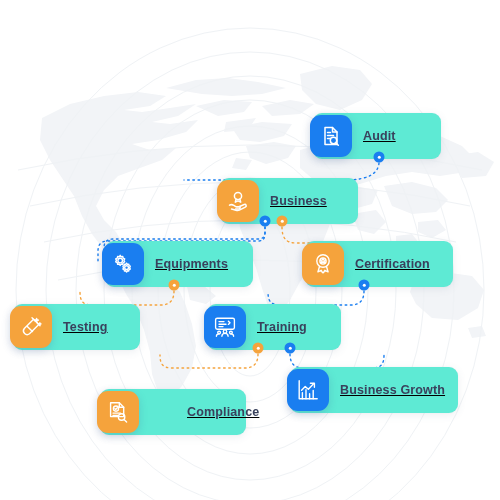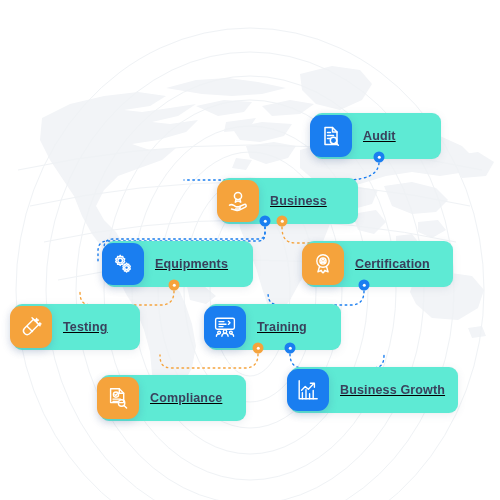--- a/index.html
+++ b/index.html
@@ -286,21 +286,21 @@
         <path d="M8.3 11.4l5.2 5.2"></path>
         <path d="M17.6 3.4l.5 1.3 1.3.5-1.3.5-.5 1.3-.5-1.3-1.3-.5 1.3-.5z"></path>
         <path d="M20.9 7.8l.3.8.8.3-.8.3-.3.8-.3-.8-.8-.3.8-.3z"></path>
       </svg>
     </div>
     <div class="card-label">Testing</div>
   </div>
   <div class="dot dot-orange" style="left:258px; top:348px;"></div>
   <div class="dot dot-blue" style="left:290px; top:348px;"></div>
 
-  <div class="card" style="left:100px; top:375px; width:146px;">
+  <div class="card" style="left:100px; top:389px; width:146px;gap:37px;">
     <div class="card-icon icon-orange">
       <svg width="24" height="24" viewBox="0 0 24 24" fill="none" stroke="#ffffff" stroke-width="1.4" stroke-linecap="round" stroke-linejoin="round">
         <path d="M4.6 2.8h8.7l4.4 4.4v9.4H4.6z"></path>
         <path d="M13.3 2.8v4.4h4.4"></path>
         <circle cx="10" cy="8.6" r="2.6"></circle>
         <path d="M8.9 8.6l.8.9 1.6-1.8"></path>
         <path d="M7 13.1h7.5M7 15.4h5"></path>
         <circle cx="15.6" cy="17" r="3.2"></circle>
         <path d="M18 19.4l2.6 2.6"></path>
       </svg>

